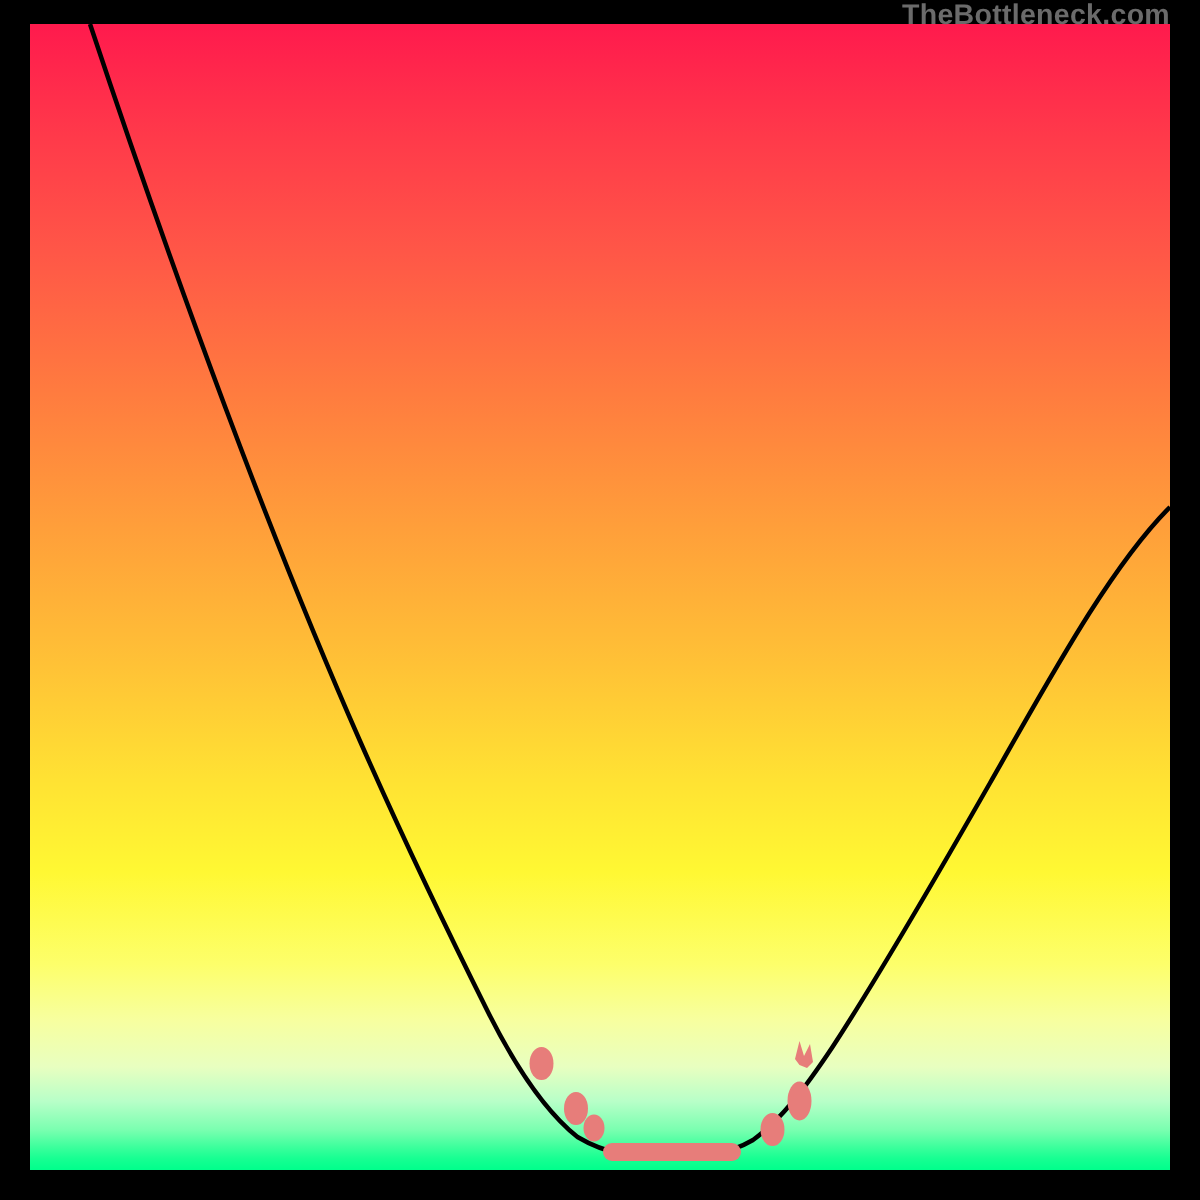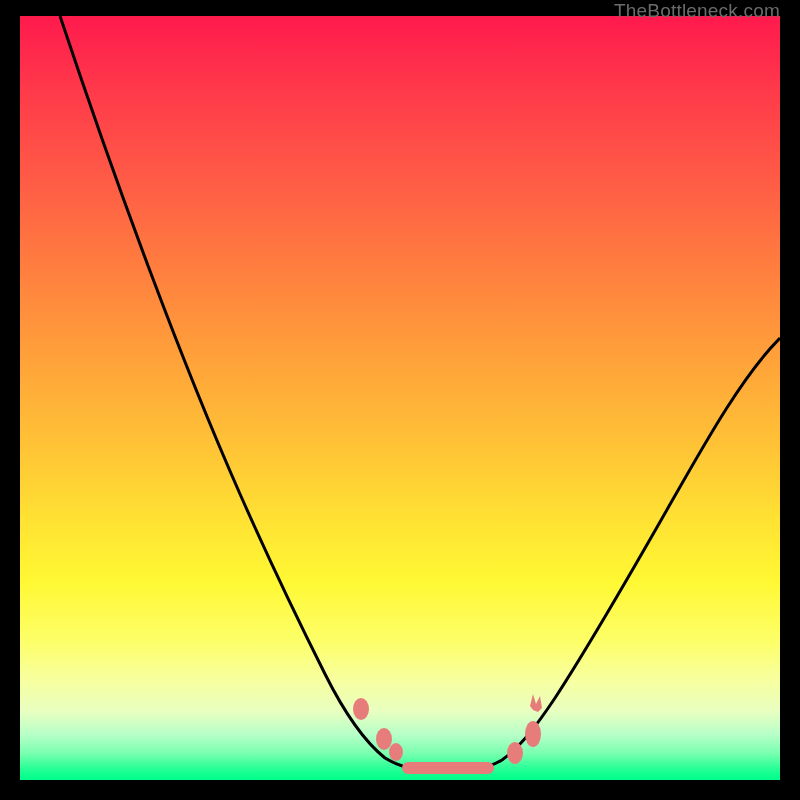--- a/index.html
+++ b/index.html
@@ -48,21 +48,21 @@
     left: 0; top: 0;
     width: 760px;
     height: 764px;
   }
   .watermark {
     position: absolute;
     top: 0px;
     right: 20px;
     color: #6b6b6b;
     font-size: 19px;
-    font-weight: 400;
+    font-weight: 700;
     letter-spacing: 0.2px;
     z-index: 10;
   }
 </style>
 </head>
 <body>
 
 <div class="watermark">TheBottleneck.com</div>
 
 <div class="frame">

